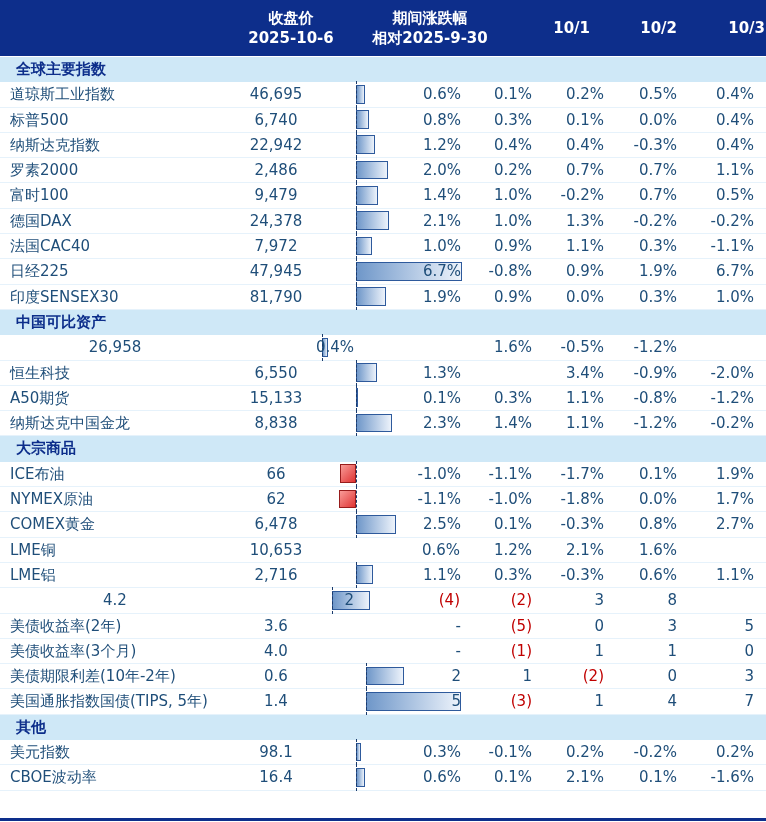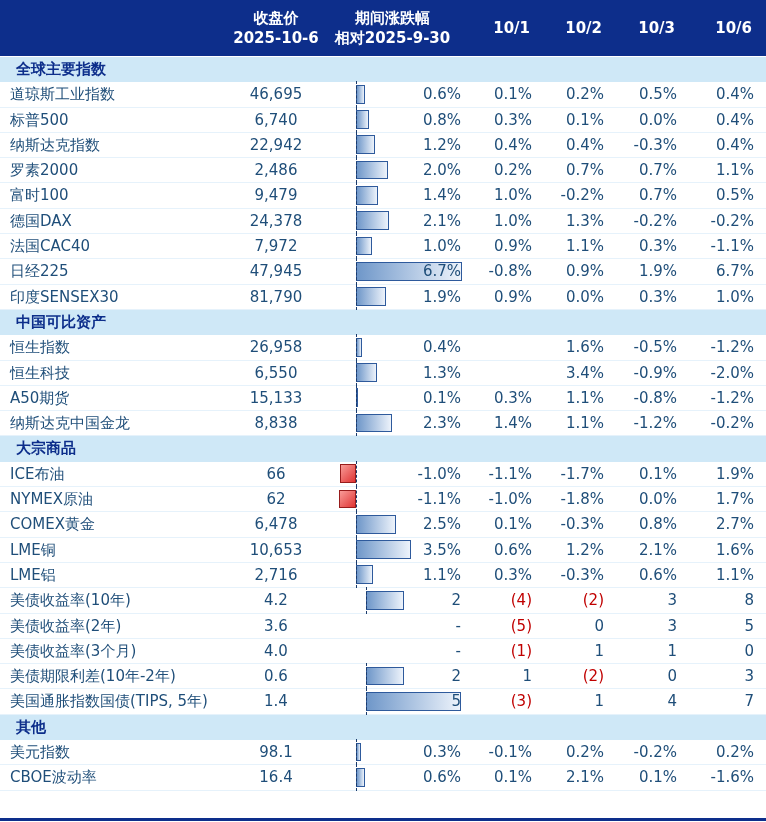--- a/index.html
+++ b/index.html
@@ -5,21 +5,21 @@
   html,body{margin:0;padding:0;background:#ffffff;}
   .page{
     position:relative;width:766px;height:822px;overflow:hidden;background:#ffffff;
     font-family:"DejaVu Sans","Liberation Sans",sans-serif;
     font-size:15px;color:var(--text);
   }
   
   .header{
     height:57px;background:var(--header_bg);color:#ffffff;font-weight:bold;
     display:grid;grid-template-columns:230px 92px 34px 107px 72px 72px 73px 77px;
-    align-items:center;border-bottom:1px solid #ffffff;box-sizing:border-box;
+    align-items:center;border-bottom:1px solid #ffffff;box-sizing:border-box;gap:15px;
   }
   .hstack{text-align:center;line-height:1.35;font-size:15px;}
   .hc3{grid-column:3/5;}
   .hday{text-align:right;padding-right:5px;font-size:15px;}
   
   .srow{
     height:25.3px;line-height:25.3px;background:var(--section_bg);
     color:var(--section_text);font-weight:bold;padding-left:16px;
     box-sizing:border-box;white-space:nowrap;
   }
@@ -194,21 +194,20 @@
           <span class="bar" style="width: 30.02px; left: 0px;"></span>
           <span class="val">1.9%</span>
         </span>
         <span class="c day">0.9%</span>
         <span class="c day">0.0%</span>
         <span class="c day">0.3%</span>
         <span class="c day">1.0%</span>
       </div>
       <div class="srow">中国可比资产</div>
       <div class="trow">
-        <span class="c name">恒生指数</span>
         <span class="c close">26,958</span>
         <span class="c"></span>
         <span class="c barcell">
           <span class="baseline" style="left: 0px;"></span>
           <span class="bar" style="width: 6.32px; left: 0px;"></span>
           <span class="val">0.4%</span>
         </span>
         <span class="c day"></span>
         <span class="c day">1.6%</span>
         <span class="c day">-0.5%</span>
@@ -296,46 +295,40 @@
         </span>
         <span class="c day">0.1%</span>
         <span class="c day">-0.3%</span>
         <span class="c day">0.8%</span>
         <span class="c day">2.7%</span>
       </div>
       <div class="trow">
         <span class="c name">LME铜</span>
         <span class="c close">10,653</span>
         <span class="c"></span>
-        <span class="c barcell">
-          <span class="baseline" style="left: 0px;"></span>
-          <span class="bar" style="width: 55.3px; left: 0px;"></span>
-          <span class="val">3.5%</span>
-        </span>
         <span class="c day">0.6%</span>
         <span class="c day">1.2%</span>
         <span class="c day">2.1%</span>
         <span class="c day">1.6%</span>
       </div>
       <div class="trow">
         <span class="c name">LME铝</span>
         <span class="c close">2,716</span>
         <span class="c"></span>
         <span class="c barcell">
           <span class="baseline" style="left: 0px;"></span>
           <span class="bar" style="width: 17.38px; left: 0px;"></span>
           <span class="val">1.1%</span>
         </span>
         <span class="c day">0.3%</span>
         <span class="c day">-0.3%</span>
         <span class="c day">0.6%</span>
         <span class="c day">1.1%</span>
       </div>
       <div class="trow">
-        <span class="c name">美债收益率(10年)</span>
         <span class="c close">4.2</span>
         <span class="c"></span>
         <span class="c barcell">
           <span class="baseline" style="left: 10px;"></span>
           <span class="bar" style="width: 38px; left: 10px;"></span>
           <span class="val">2</span>
         </span>
         <span class="c day red">(4)</span>
         <span class="c day red">(2)</span>
         <span class="c day">3</span>

